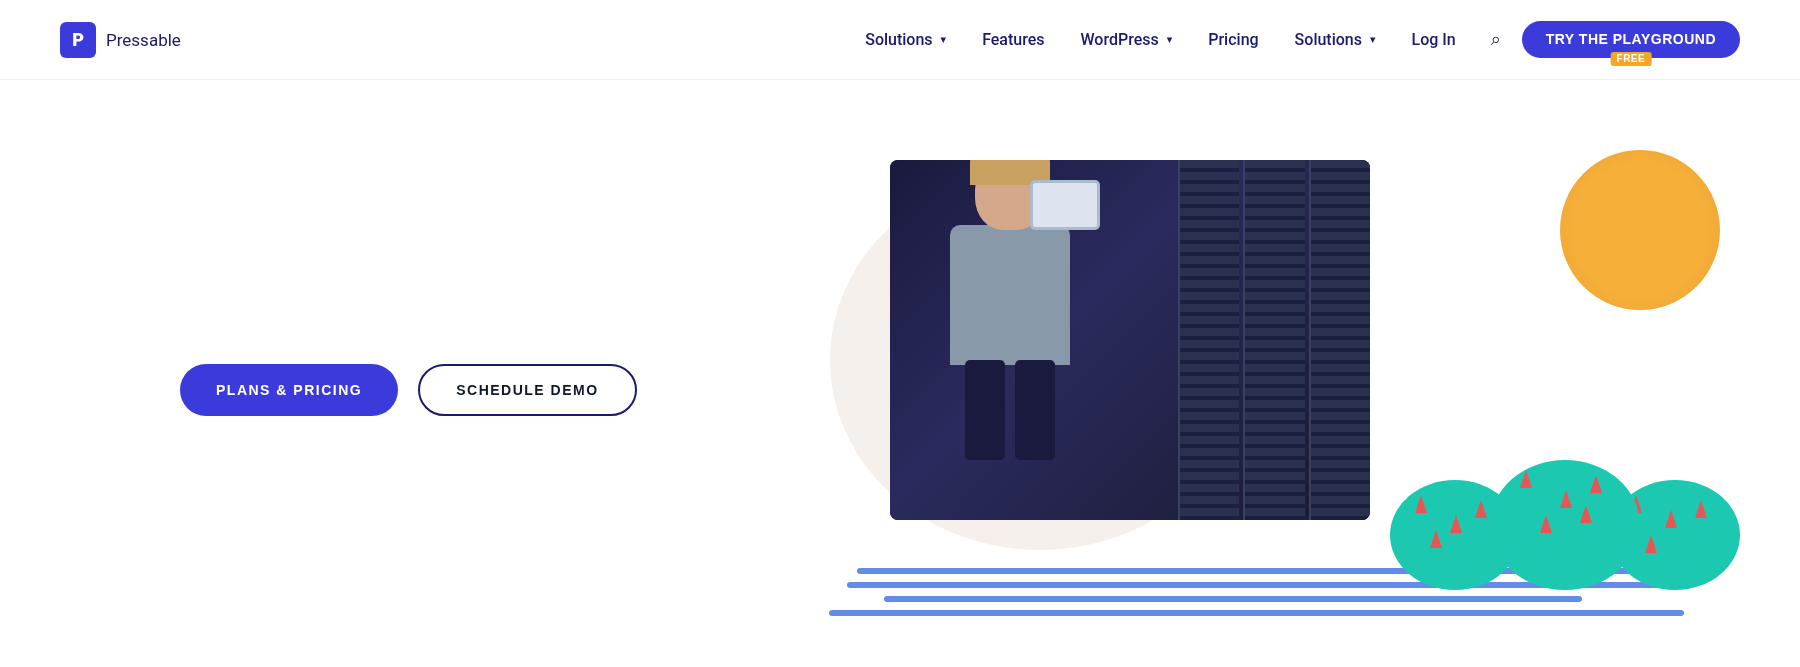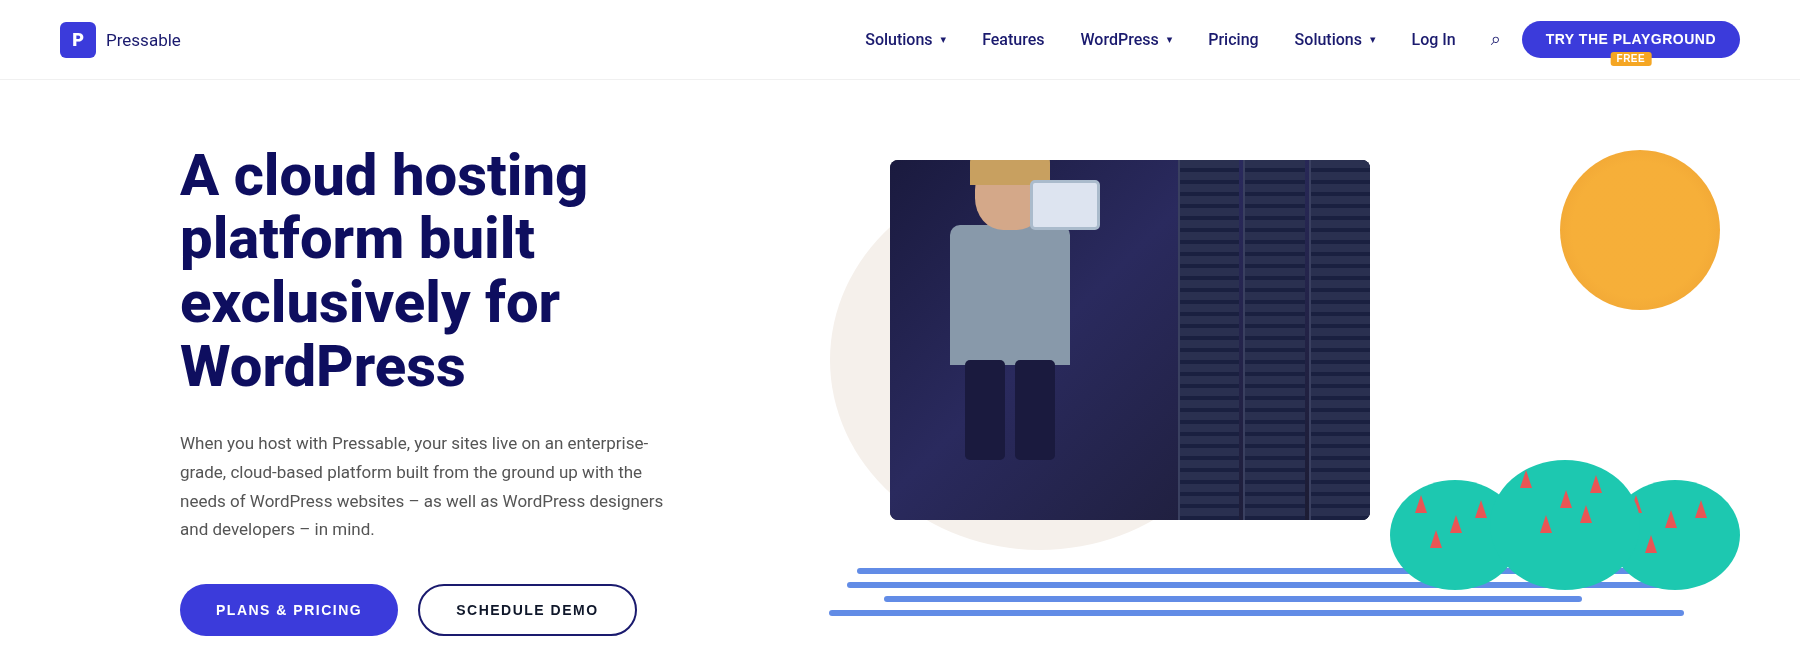--- a/index.html
+++ b/index.html
@@ -226,22 +226,20 @@
     <button class="cta-button">
       <span>TRY THE PLAYGROUND</span>
       <span class="cta-badge">FREE</span>
     </button>
   </nav>
 </header>
 
 <section class="hero">
 
   <div class="hero-content">
-    <h1 class="hero-title">A cloud hosting platform built exclusively for WordPress</h1>
-    <p class="hero-desc">When you host with Pressable, your sites live on an enterprise-grade, cloud-based platform built from the ground up with the needs of WordPress websites – as well as WordPress designers and developers – in mind.</p>
     <div class="hero-buttons">
       <button class="btn-primary">PLANS &amp; PRICING</button>
       <button class="btn-outline">SCHEDULE DEMO</button>
     </div>
   </div>
 
   <div class="hero-visual">
 
     <div class="blob-beige"></div>
 

